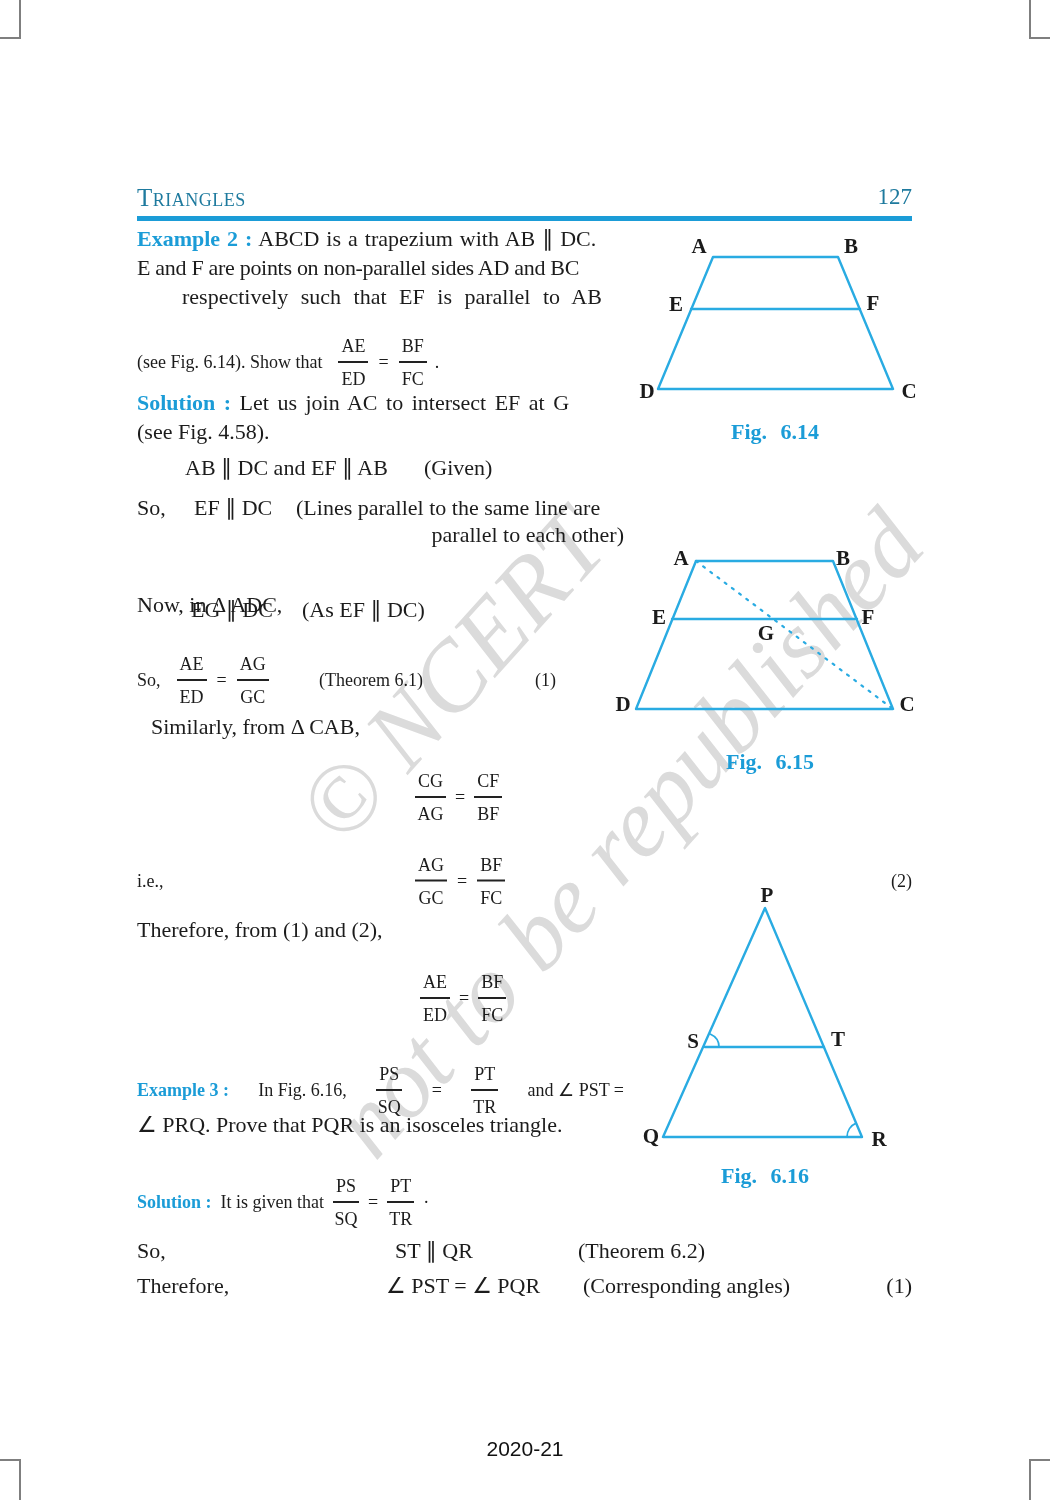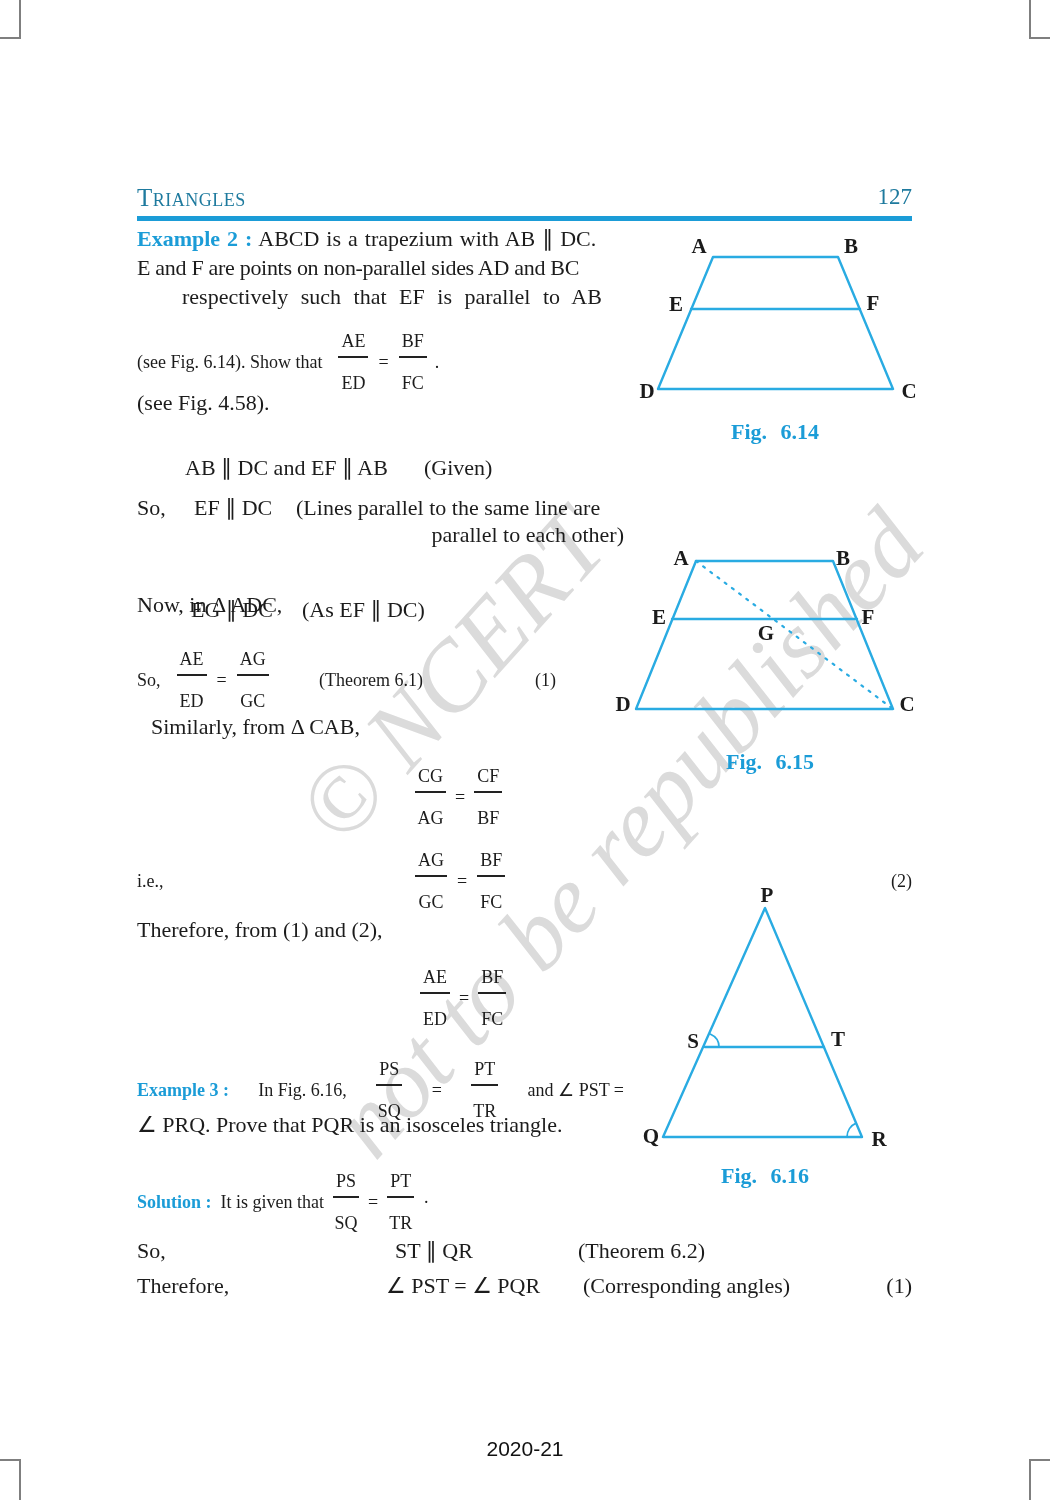--- a/index.html
+++ b/index.html
@@ -23,21 +23,21 @@
   .ws1{word-spacing:1.5px;} .ws3{word-spacing:3px;} .ws7{word-spacing:7px;margin-left:45px;}
   .tight{letter-spacing:-0.3px;}
   .blue{color:#1b9cd7;font-weight:bold;}
   .row{position:absolute;z-index:2;font-size:22px;white-space:nowrap;text-align:right;}
   .row .ps{position:absolute;top:0;white-space:nowrap;}
   .right-line{position:absolute;z-index:2;font-size:22px;width:487px;text-align:right;white-space:nowrap;}
   
   .eqrow{position:absolute;z-index:2;display:flex;align-items:center;font-size:18px;white-space:nowrap;height:64px;}
   .frac{display:inline-flex;flex-direction:column;align-items:center;line-height:26px;}
   .frac .num{border-bottom:2px solid #222;padding:0 3px 2px;}
-  .frac .den{padding-top:12px;}
+  .frac .den{padding-top:3px;}
   .eqrow .abs{position:absolute;top:50%;transform:translateY(-50%);white-space:nowrap;font-family:Liberation Serif, serif;}
   .fracgroup{position:absolute;top:50%;transform:translateY(-50%);display:flex;align-items:center;gap:10px;}
   .gapL{margin-left:16px;} .gapS{margin-left:10px;margin-right:10px;} .gapP{margin-left:8px;}
   .spread{width:487px;justify-content:space-between;}
   .gapflex{gap:9px;}
   
   .fig{position:absolute;z-index:2;}
   .fig path,.fig line{stroke:#29abe2;stroke-width:2.4;fill:none;stroke-linejoin:round;stroke-linecap:round;}
   .fig .dash{stroke-dasharray:2 7;stroke-width:2.2;}
   .fig text{font-family:"Liberation Serif",serif;font-size:21px;font-weight:bold;fill:#1b1b1b;text-anchor:middle;}
@@ -83,20 +83,21 @@
       </span>
     <span class="gapS">=</span>
     <span class="frac">
         <span class="num">BF</span>
         <span class="den">FC</span>
       </span>
     <span class="gapP">.</span>
   </div>
 
   <div class="blk" style="left:137px;top:388px">
+    <div class="line ws3"><span class="blue">Solution :</span> <span>Let us join AC to intersect EF at G</span></div>
     <div class="line">(see Fig. 4.58).</div>
   </div>
 
   <div class="row" style="left:137px;top:455px;width:775px;height:30px">
     <span class="ps" style="left:48px">AB ∥ DC and EF ∥ AB</span>
     <span class="ps" style="left:287px">(Given)</span>
   </div>
 
   <div class="row" style="left:137px;top:495px;width:775px;height:30px">
     <span class="ps" style="left:0">So,</span>

